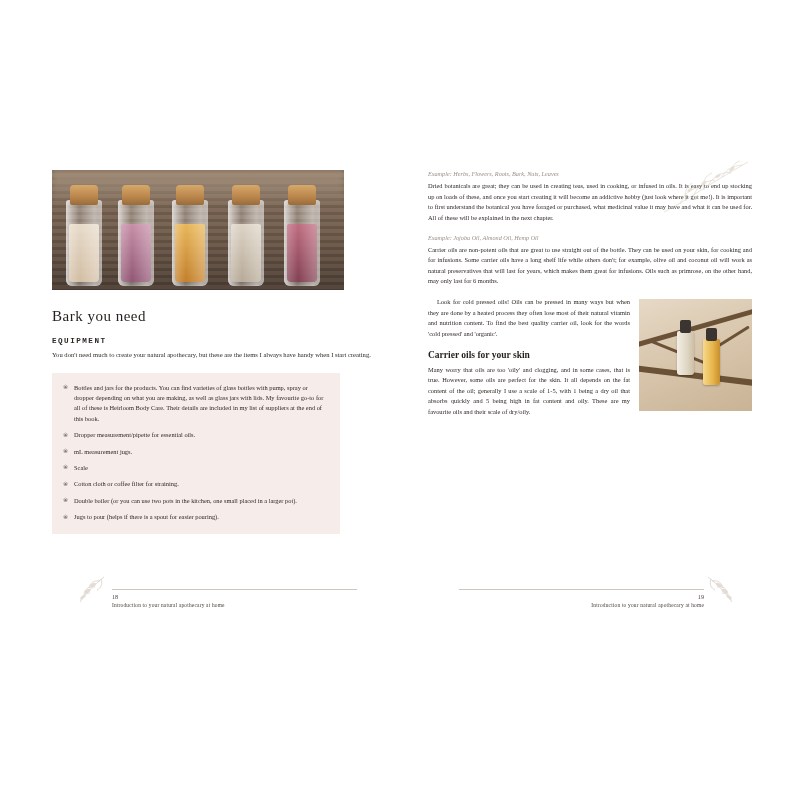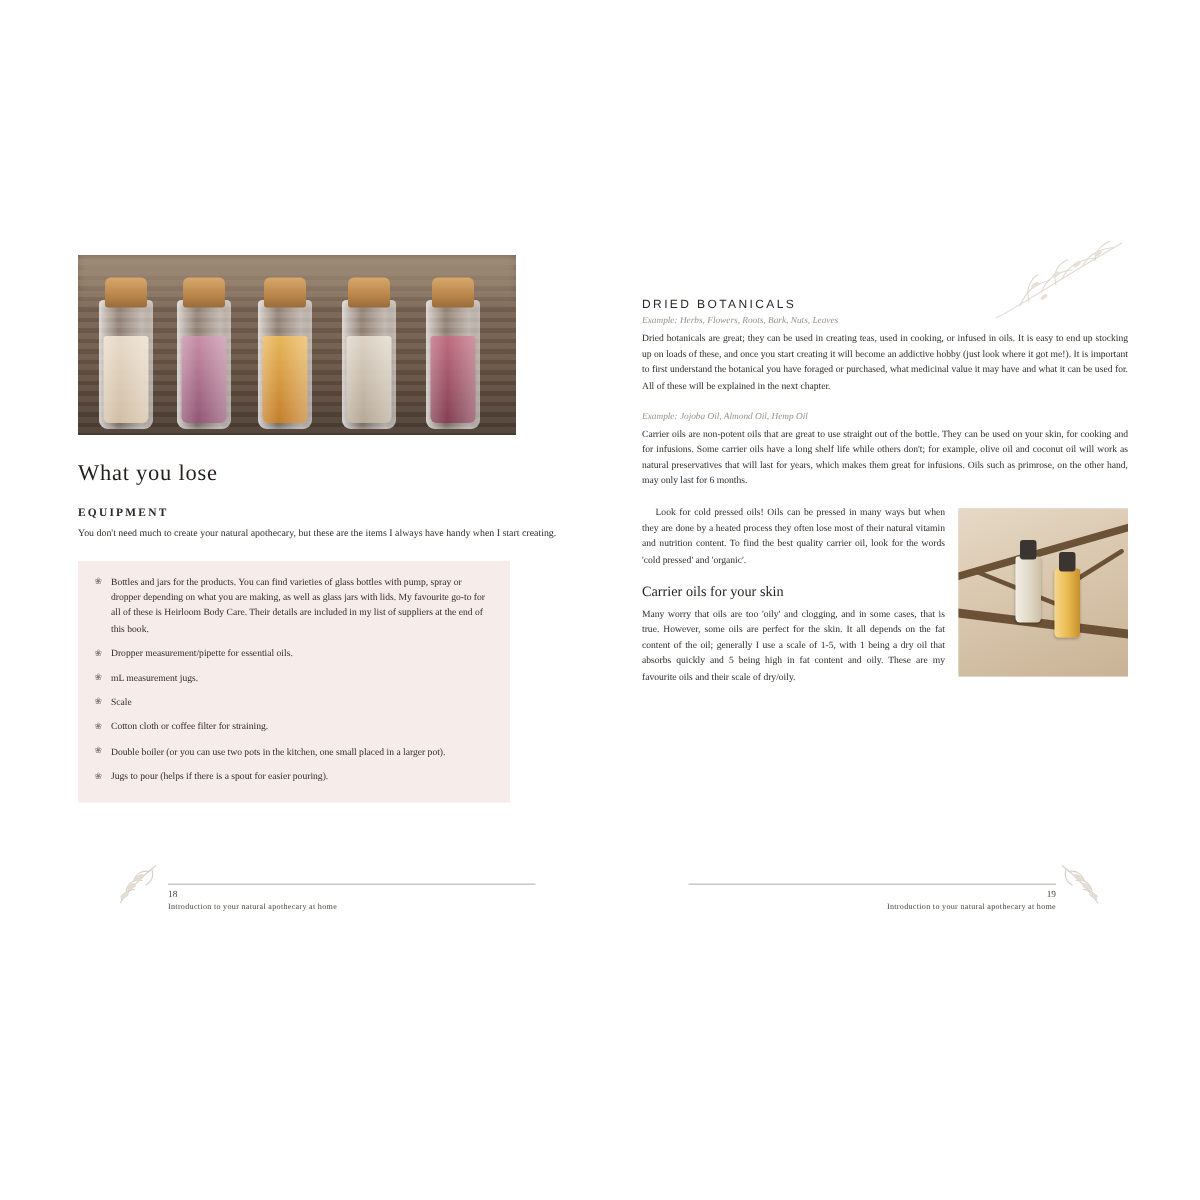--- a/index.html
+++ b/index.html
@@ -90,21 +90,21 @@
 
   
   .h-title {
     font-size: 15px;
     letter-spacing: 0.5px;
     margin: 18px 0 12px 0;
     font-weight: normal;
     color: #241f1c;
   }
   .h-sub {
-    font-family: Liberation Serif, serif;
+    font-family: Liberation Mono, monospace;
     font-size: 7.6px;
     letter-spacing: 1.5px;
     margin: 0 0 5px 0;
     font-weight: bold;
     color: #2b2724;
   }
   .body-text {
     font-size: 6.6px;
     line-height: 1.62;
     margin: 0;
@@ -158,21 +158,21 @@
     font-size: 6.4px;
     line-height: 1.66;
     margin: 0 0 10px 0;
     text-align: justify;
     color: #2f2a26;
   }
   .col-text.indent { text-indent: 9px; }
   .sub-head {
     font-size: 9.5px;
     margin: 4px 0 5px 0;
-    font-weight: normal;
+    font-weight: bold;
     color: #241f1c;
   }
   .wrap-photo {
     float: right;
     width: 113px;
     height: 112px;
     margin: 2px 0 6px 9px;
     position: relative;
     overflow: hidden;
     background: #cbb9a4;
@@ -263,21 +263,21 @@
         <div class="glass"></div>
         <div class="cork"></div>
       </div>
       <div class="bottle" style="left:232px;">
         <div class="fill" style="background:linear-gradient(180deg,#c0627a,#7d3147);"></div>
         <div class="glass"></div>
         <div class="cork"></div>
       </div>
     </div>
 
-    <h1 class="h-title">What you lose</h1>
+    <h1 class="h-title">Bark you need</h1>
 
     <h2 class="h-sub">EQUIPMENT</h2>
     <p class="body-text">You don't need much to create your natural apothecary, but these are the items I always have handy when I start creating.</p>
 
     <div class="callout">
       <ul>
         <li><span class="mark">❀</span><span>Bottles and jars for the products. You can find varieties of glass bottles with pump, spray or dropper depending on what you are making, as well as glass jars with lids. My favourite go-to for all of these is Heirloom Body Care. Their details are included in my list of suppliers at the end of this book.</span></li>
         <li><span class="mark">❀</span><span>Dropper measurement/pipette for essential oils.</span></li>
         <li><span class="mark">❀</span><span>mL measurement jugs.</span></li>
         <li><span class="mark">❀</span><span>Scale</span></li>
@@ -323,21 +323,20 @@
       </g>
       <g fill="#d3c7b8">
         <ellipse cx="30" cy="34" rx="3" ry="1.4" transform="rotate(-35 30 34)"></ellipse>
         <ellipse cx="44" cy="27" rx="3" ry="1.4" transform="rotate(-35 44 27)"></ellipse>
         <ellipse cx="58" cy="20" rx="3" ry="1.4" transform="rotate(-35 58 20)"></ellipse>
         <ellipse cx="72" cy="13" rx="3" ry="1.4" transform="rotate(-35 72 13)"></ellipse>
         <ellipse cx="36" cy="42" rx="2.6" ry="1.3" transform="rotate(-35 36 42)"></ellipse>
       </g>
     </svg>
 
-    <h2 class="sec-head" style="margin-top:28px;">DRIED BOTANICALS</h2>
     <p class="sec-example">Example: Herbs, Flowers, Roots, Bark, Nuts, Leaves</p>
     <p class="col-text">Dried botanicals are great; they can be used in creating teas, used in cooking, or infused in oils. It is easy to end up stocking up on loads of these, and once you start creating it will become an addictive hobby (just look where it got me!). It is important to first understand the botanical you have foraged or purchased, what medicinal value it may have and what it can be used for. All of these will be explained in the next chapter.</p>
 
     <p class="sec-example">Example: Jojoba Oil, Almond Oil, Hemp Oil</p>
     <p class="col-text">Carrier oils are non-potent oils that are great to use straight out of the bottle. They can be used on your skin, for cooking and for infusions. Some carrier oils have a long shelf life while others don't; for example, olive oil and coconut oil will work as natural preservatives that will last for years, which makes them great for infusions. Oils such as primrose, on the other hand, may only last for 6 months.</p>
 
     <div class="clearfix">
       <div class="wrap-photo">
         <div class="bg"></div>
         <div class="branch" style="left:-6px; top:26px; width:128px; height:5px; transform:rotate(-16deg);"></div>

